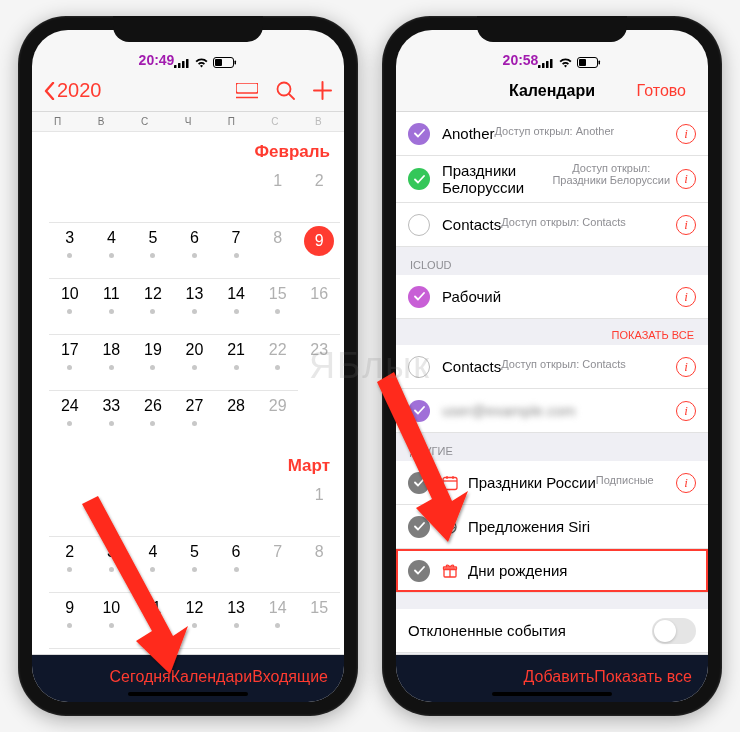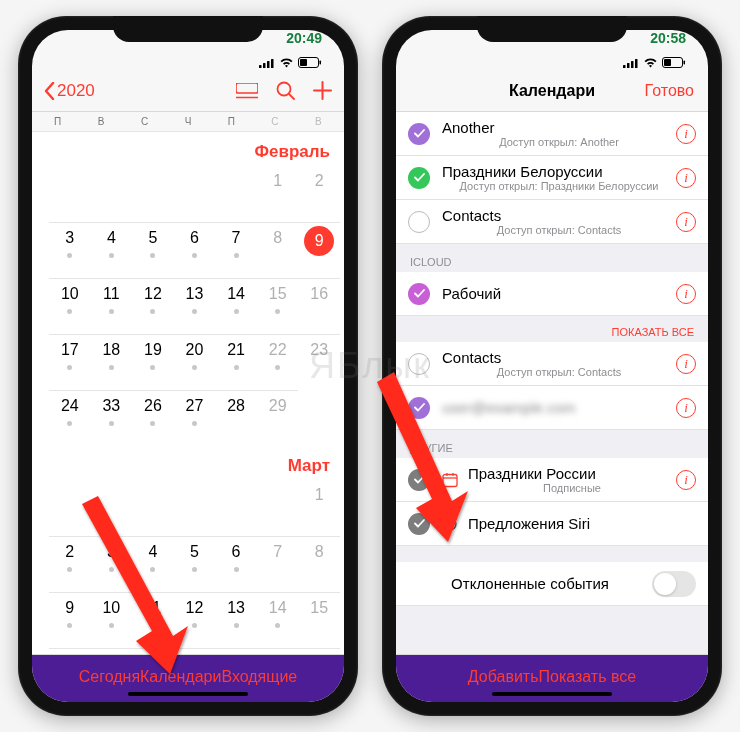--- a/index.html
+++ b/index.html
@@ -41,41 +41,40 @@
     width: 150px; height: 26px;
     background: #111;
     border-bottom-left-radius: 16px;
     border-bottom-right-radius: 16px;
     z-index: 50;
   }
   .status-bar {
     height: 40px;
     display: flex;
     align-items: flex-end;
-    justify-content: space-between;
+    justify-content: center;
     padding: 0 22px 2px;
     font-size: 14px;
     font-weight: 600;
-    color: #15803d;
-    flex-direction: column;
+    color: #a21caf;
   }
   .status-icons { display: flex; gap: 4px; align-items: center; }
   .status-icons svg { display: block; }
 
   
   .cal-header {
     height: 42px;
     display: flex;
     align-items: center;
     justify-content: space-between;
     padding: 0 12px;
     background: #f7f7f7;
     border-bottom: 0.5px solid #d9d9d9;
   }
-  .back-btn { display: flex; align-items: center; color: #ff3b30; font-size: 17px; }
+  .back-btn { display: flex; align-items: center; color: #ff3b30; font-size: 20px; }
   .back-btn svg { margin-right: 2px; }
   .cal-actions { display: flex; gap: 18px; align-items: center; }
   .cal-actions span, .cal-actions svg { color: #ff3b30; }
 
   .weekday-row {
     display: grid;
     grid-template-columns: repeat(7,1fr);
     font-size: 10px;
     color: #777;
     padding: 4px 4px 4px;
@@ -122,24 +121,24 @@
     border-radius: 50%;
     display: flex; align-items: center; justify-content: center;
     margin-top: -3px;
   }
 
   .toolbar {
     margin-top: auto;
     height: 48px;
     display: flex;
     align-items: center;
-    justify-content: center;
+    justify-content: flex-end;
     padding: 0 16px 4px;
     border-top: 0.5px solid #d9d9d9;
-    background: #4c1d95;
+    background: #0f172a;
     font-size: 16px;
     color: #ff3b30;
   }
   .home-indicator {
     position: absolute;
     bottom: 6px; left: 50%;
     transform: translateX(-50%);
     width: 120px; height: 4px;
     background: #000;
     border-radius: 3px;
@@ -150,21 +149,21 @@
     height: 42px;
     display: flex;
     align-items: center;
     justify-content: center;
     position: relative;
     background: #f7f7f7;
     border-bottom: 0.5px solid #d9d9d9;
   }
   .list-header .title { font-size: 16px; font-weight: 600; }
   .done-btn {
-    position: absolute; right: 14px;
+    position: absolute; right: 22px;
     color: #ff3b30; font-size: 16px;
   }
   .list-body { flex: 1; overflow: auto; background: #efeff4; }
   .list-group-label {
     font-size: 11px; color: #8e8e93;
     padding: 12px 14px 4px;
     text-transform: uppercase;
   }
   .list-row {
     background: #fff;
@@ -175,21 +174,21 @@
     border-bottom: 0.5px solid #e2e2e2;
     position: relative;
   }
   .check-circle {
     width: 22px; height: 22px; border-radius: 50%;
     display: flex; align-items: center; justify-content: center;
     margin-right: 12px; flex: none;
     font-size: 13px; color: #fff;
   }
   .check-hollow { border: 1.5px solid #bbb; }
-  .row-text { flex: 1; display: flex; flex-direction: column; }
+  .row-text { flex: 1; display: flex; flex-direction: row; }
   .row-title { font-size: 15px; color: #000; }
   .row-sub { font-size: 11px; color: #8e8e93; text-align: center; }
   .info-icon {
     width: 20px; height: 20px; border: 1.5px solid #ff3b30;
     border-radius: 50%; color: #ff3b30;
     display: flex; align-items: center; justify-content: center;
     font-size: 13px; font-style: italic; font-family: Georgia, serif;
     flex: none;
   }
   .row-icon {
@@ -623,20 +622,36 @@
             </svg>
           </div>
           <span class="row-icon"><svg width="16" height="16" viewBox="0 0 16 16">
               <circle cx="8" cy="8" r="6" fill="none" stroke="#5e5e5e" stroke-width="1.3"></circle>
               <path d="M3 8 Q5 5 8 8 T13 8" fill="none" stroke="#5e5e5e" stroke-width="1.1"></path>
             </svg></span>
           <div class="row-text">
             <div class="row-title">Предложения Siri</div>
           </div>
         </div>
+        <div class="list-row highlight-row">
+          <div class="check-circle" style="background: rgb(125, 125, 125);">
+            <svg width="11" height="9" viewBox="0 0 11 9">
+              <path d="M1 4.5 L4 7.5 L10 1" stroke="#fff" stroke-width="1.8" fill="none" stroke-linecap="round" stroke-linejoin="round"></path>
+            </svg>
+          </div>
+          <span class="row-icon"><svg width="16" height="16" viewBox="0 0 16 16">
+              <rect x="2" y="6" width="12" height="8" rx="1" fill="none" stroke="#ff3b30" stroke-width="1.3"></rect>
+              <line x1="8" y1="6" x2="8" y2="14" stroke="#ff3b30" stroke-width="1.3"></line>
+              <rect x="1.5" y="4" width="13" height="2.5" rx="0.5" fill="none" stroke="#ff3b30" stroke-width="1.3"></rect>
+              <path d="M8 4 C6 1 3 2 5 4 M8 4 C10 1 13 2 11 4" fill="none" stroke="#ff3b30" stroke-width="1.3"></path>
+            </svg></span>
+          <div class="row-text">
+            <div class="row-title">Дни рождения</div>
+          </div>
+        </div>
         <div class="list-row" style="margin-top: 16px; text-align: center;">
           <div class="row-text">
             <div class="row-title">Отклоненные события</div>
           </div>
           <div class="switch"></div>
         </div>
       </div>
 
     <div class="toolbar">
       <span>Добавить</span>

